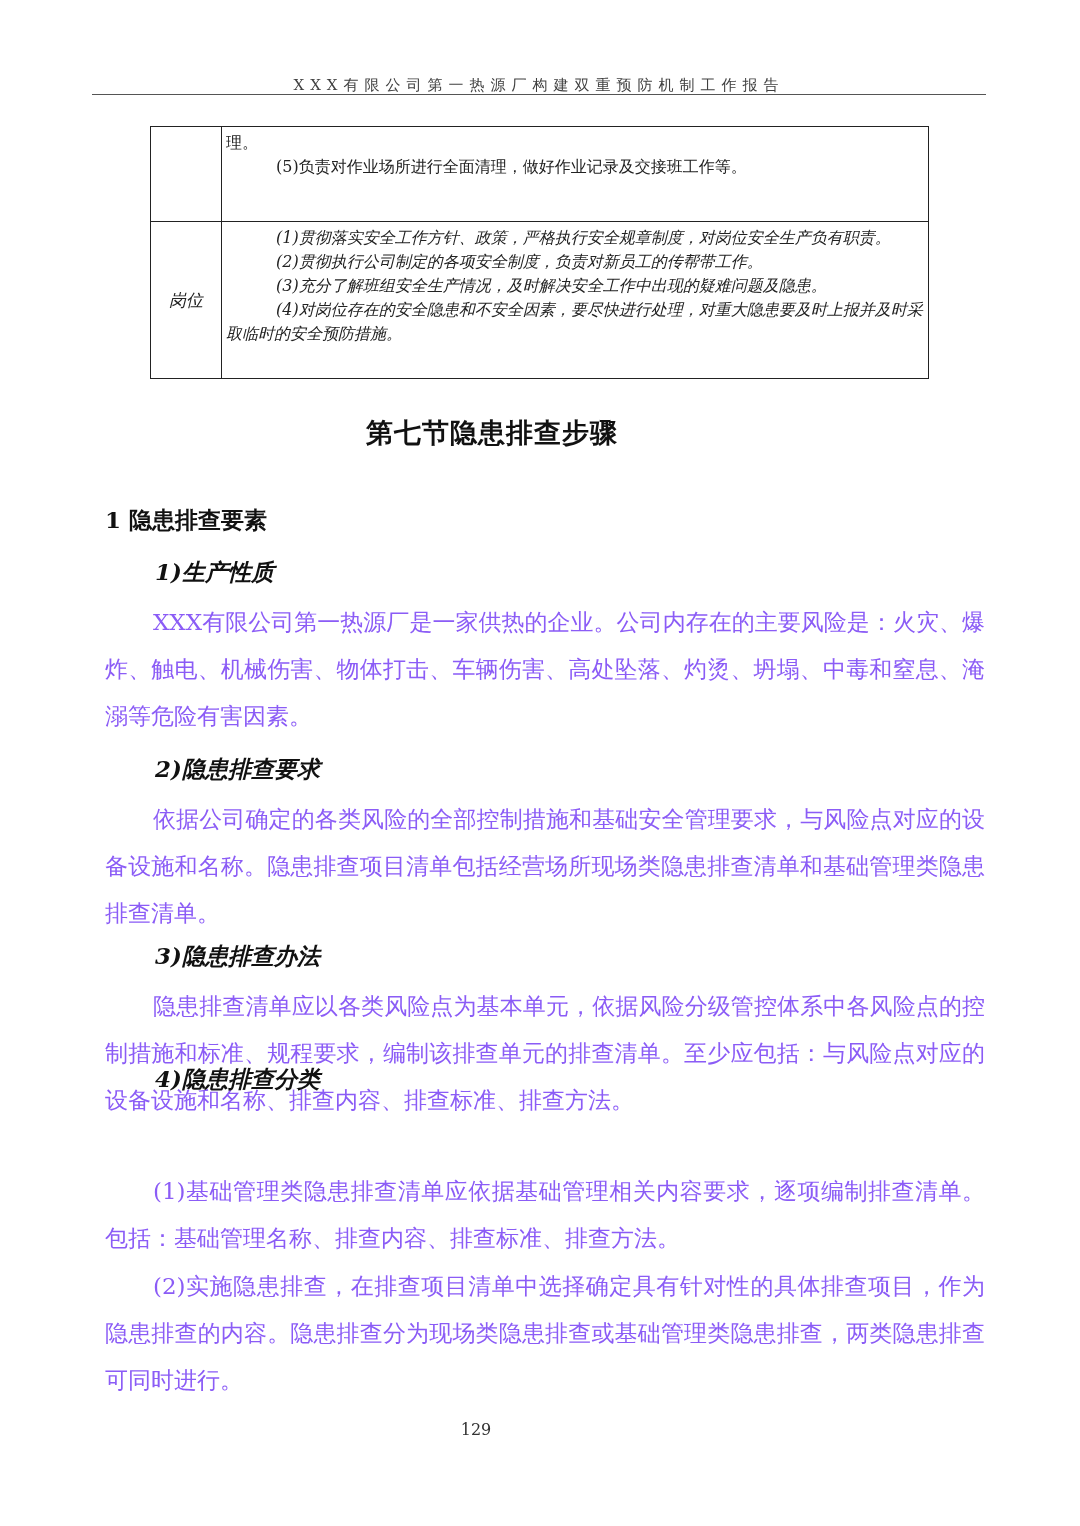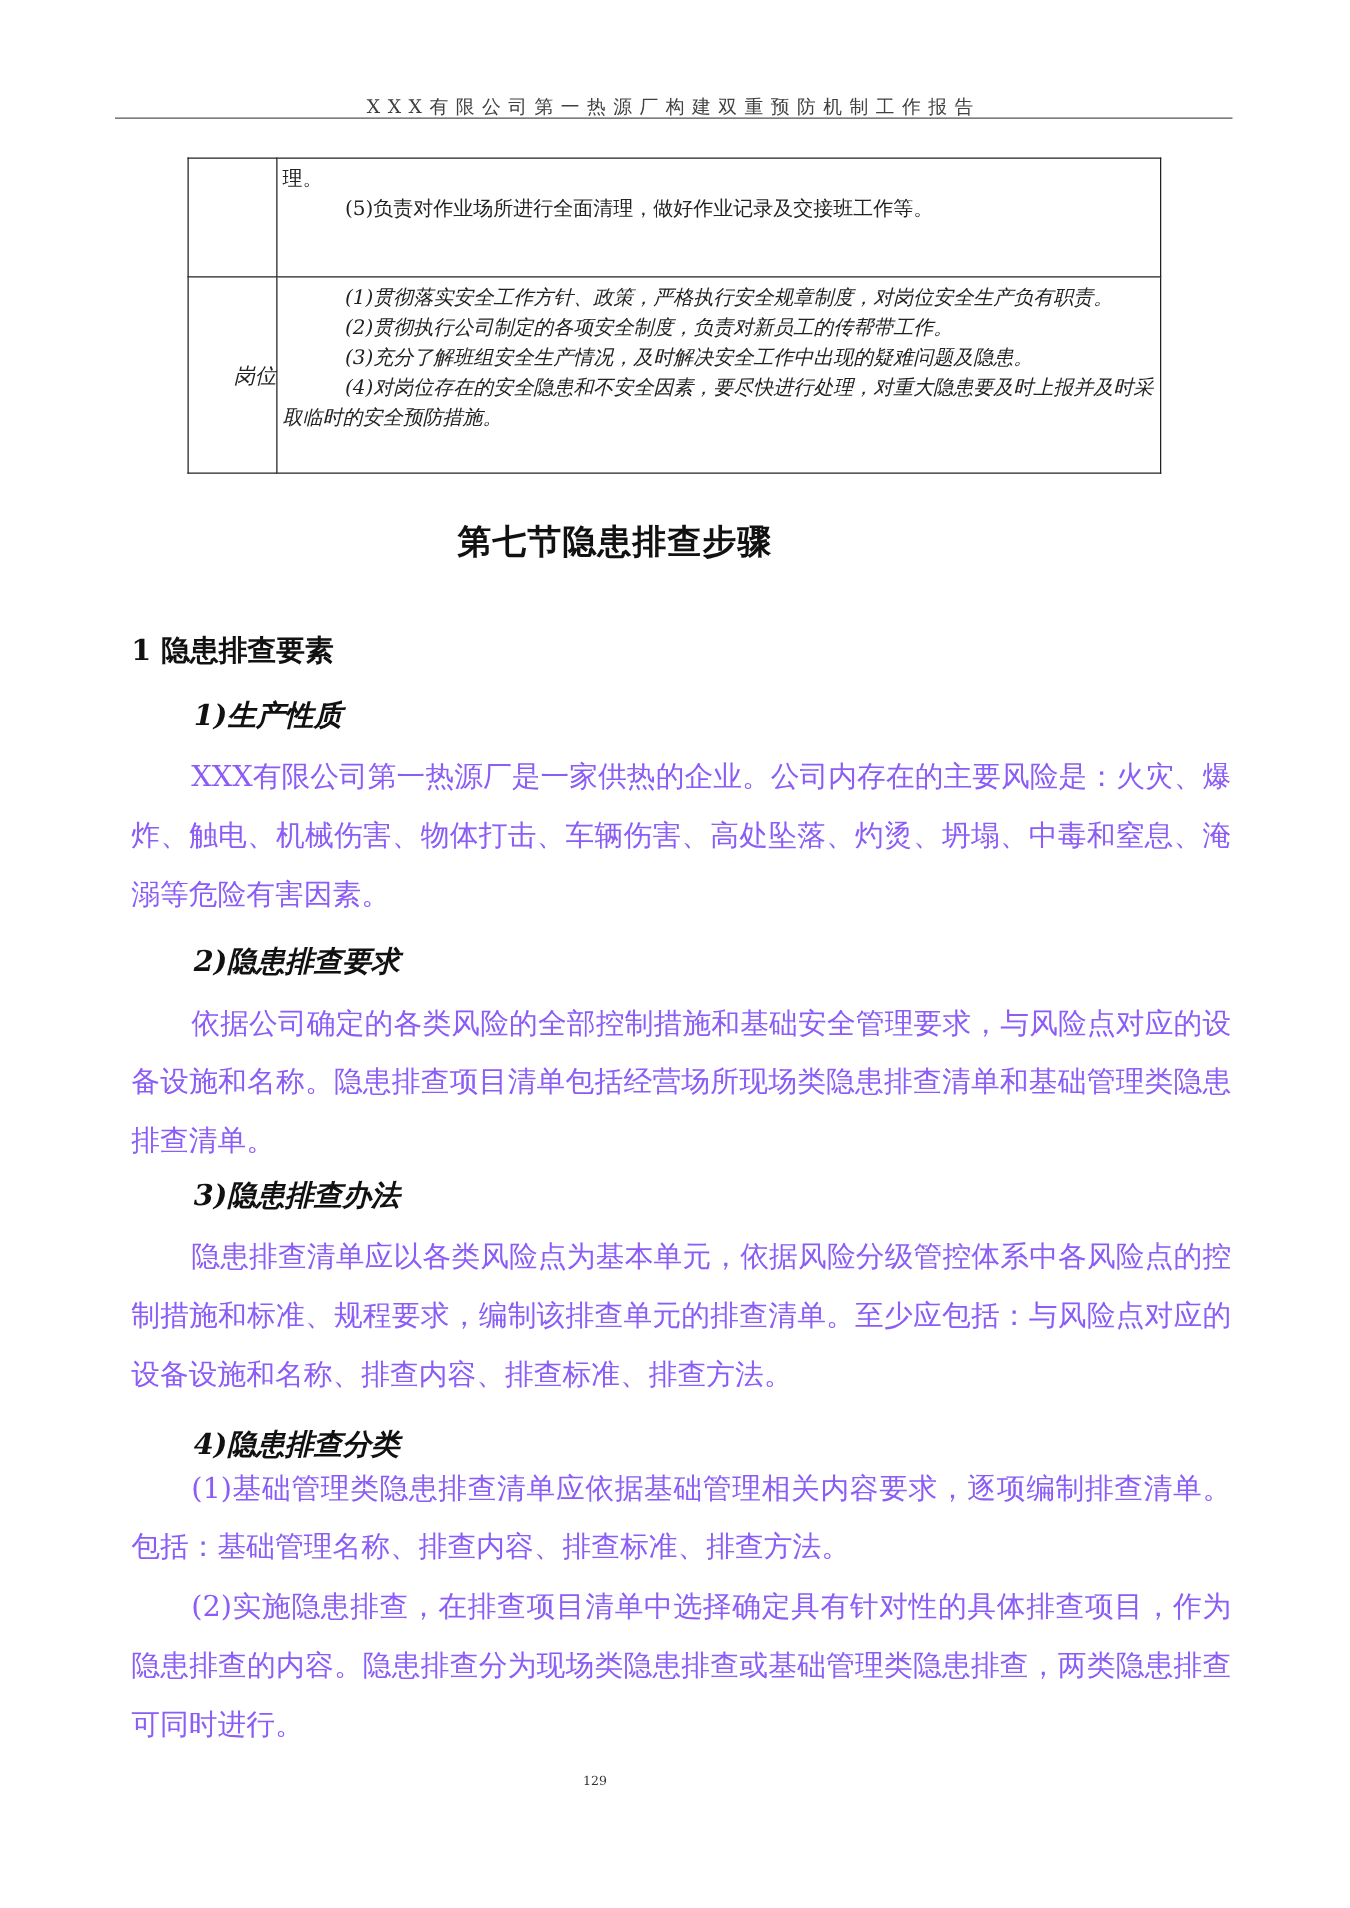--- a/index.html
+++ b/index.html
@@ -13,39 +13,39 @@
     }
     .header-rule {
       position: absolute; left: 92px; top: 94px; width: 894px; height: 0;
       border-top: 1.5px solid #555;
     }
     table.duty {
       position: absolute; left: 150px; top: 126px; width: 779px;
       border-collapse: collapse; font-size: 16px; color: #222;
     }
     table.duty td { border: 1.5px solid #222; vertical-align: top; padding: 0; }
-    td.label-cell { width: 70px; text-align: right; vertical-align: middle !important; font-size: 17px; }
+    td.label-cell { width: 70px; text-align: center; vertical-align: middle !important; font-size: 17px; }
     td.body-cell { padding: 4px 4px 2px 4px !important; line-height: 24px; }
     .p-indent { text-indent: 50px; }
     .p-noindent { text-indent: 0; }
     .row1 td { height: 88px; }
     .row2 td { height: 150px; font-style: italic; }
     .section-title {
       position: absolute; left: 0; width: 984px; top: 415px; text-align: center;
       font-size: 27px; font-weight: bold; letter-spacing: 1px;
     }
     .h1 { position: absolute; left: 105px; top: 505px; font-size: 23px; font-weight: bold; }
     .h2 { position: absolute; left: 155px; font-size: 23px; font-weight: bold; font-style: italic; }
     .para {
       position: absolute; left: 105px; width: 880px; font-size: 23px;
       line-height: 47px; text-align: justify; text-indent: 48px; color: #8b5cf6;
     }
     .page-num {
       position: absolute; left: 0; width: 952px; top: 1420px; text-align: center;
-      font-size: 10px; color: #333;
+      font-size: 16px; color: #333;
     }
   </style>
 </head>
 <body>
 
 <div class="header">XXX有限公司第一热源厂构建双重预防机制工作报告</div>
 <div class="header-rule"></div>
 
 <table class="duty">
   <tbody>
@@ -74,17 +74,17 @@
 
 <div class="h2" style="top:557px">1)生产性质</div>
 <div class="para" style="top:599px">XXX有限公司第一热源厂是一家供热的企业。公司内存在的主要风险是：火灾、爆炸、触电、机械伤害、物体打击、车辆伤害、高处坠落、灼烫、坍塌、中毒和窒息、淹溺等危险有害因素。</div>
 
 <div class="h2" style="top:754px">2)隐患排查要求</div>
 <div class="para" style="top:796px">依据公司确定的各类风险的全部控制措施和基础安全管理要求，与风险点对应的设备设施和名称。隐患排查项目清单包括经营场所现场类隐患排查清单和基础管理类隐患排查清单。</div>
 
 <div class="h2" style="top:941px">3)隐患排查办法</div>
 <div class="para" style="top:983px">隐患排查清单应以各类风险点为基本单元，依据风险分级管控体系中各风险点的控制措施和标准、规程要求，编制该排查单元的排查清单。至少应包括：与风险点对应的设备设施和名称、排查内容、排查标准、排查方法。</div>
 
-<div class="h2" style="top:1140px">4)隐患排查分类</div>
+<div class="h2" style="top:1064px">4)隐患排查分类</div>
 <div class="para" style="top:1168px">(1)基础管理类隐患排查清单应依据基础管理相关内容要求，逐项编制排查清单。包括：基础管理名称、排查内容、排查标准、排查方法。</div>
 <div class="para" style="top:1263px">(2)实施隐患排查，在排查项目清单中选择确定具有针对性的具体排查项目，作为隐患排查的内容。隐患排查分为现场类隐患排查或基础管理类隐患排查，两类隐患排查可同时进行。</div>
 
 <div class="page-num">129</div>
 
 </body></html>

